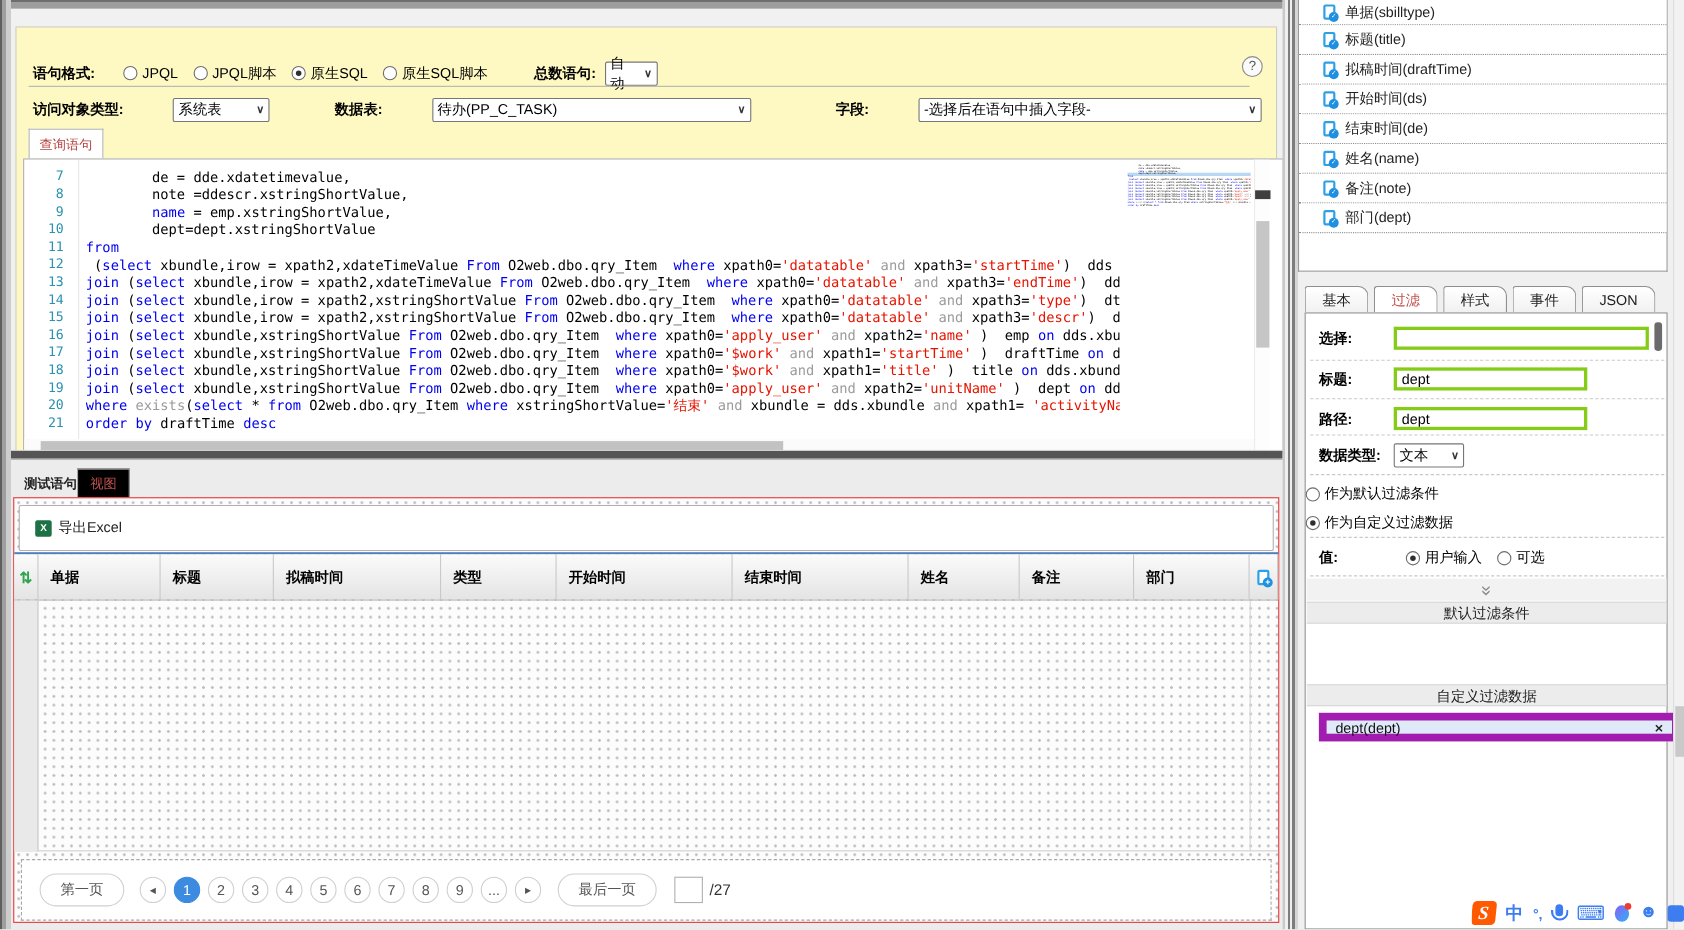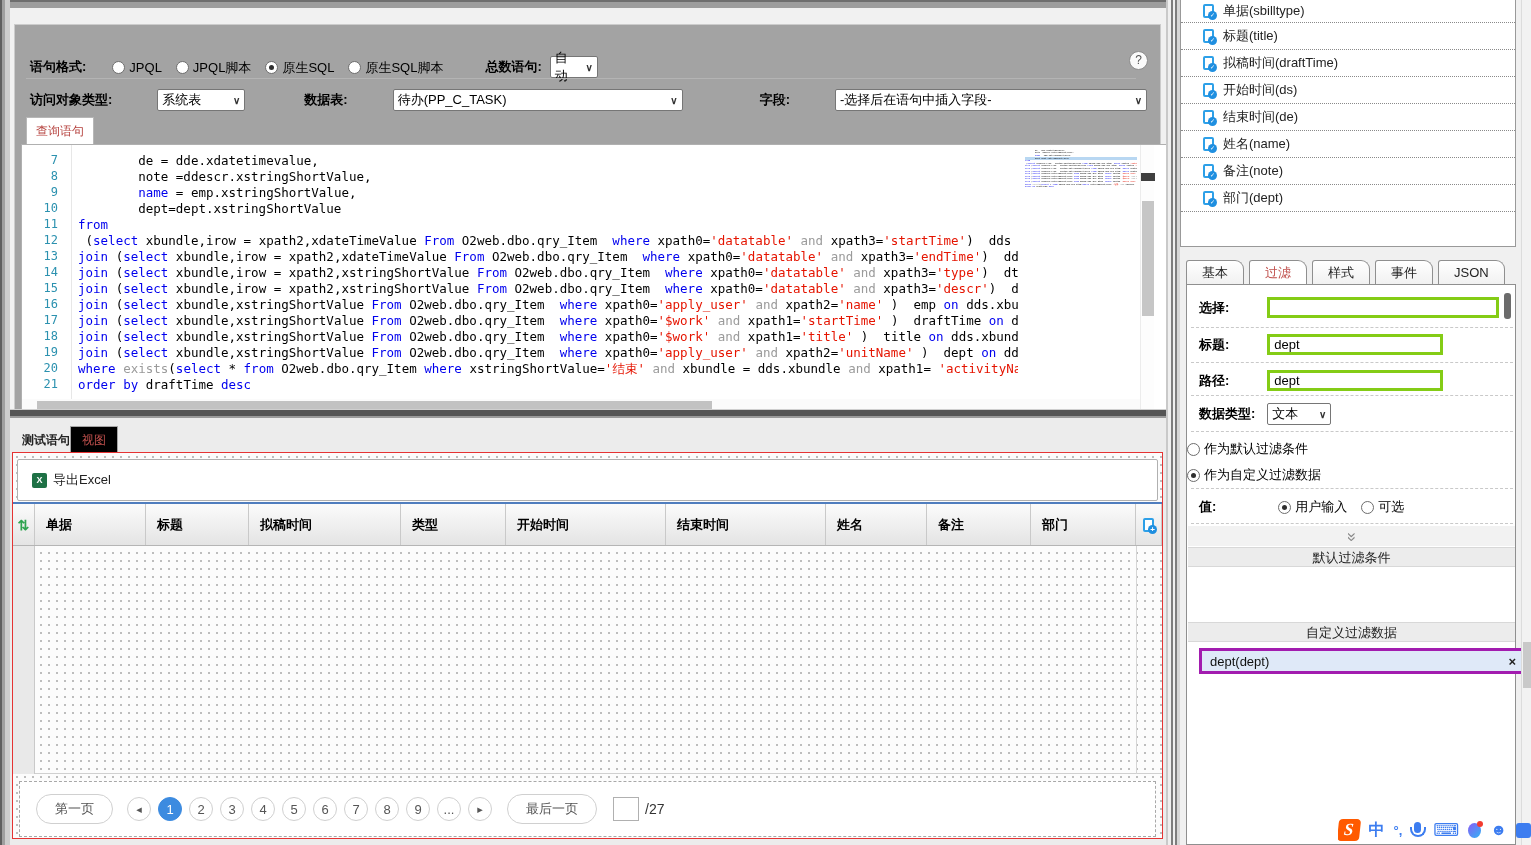--- a/index.html
+++ b/index.html
@@ -7,21 +7,21 @@
   body { font-family:"Liberation Sans", sans-serif; }
   #app { position:relative; width:1531px; height:845px; background:#f0f0f0; overflow:hidden; }
   .abs { position:absolute; }
 
   
   #top-strip { left:0; top:0; width:1166px; height:8px; background:linear-gradient(#6e6e6e 0 2px,#9d9d9d 2px 100%); }
   #left-strip { left:0; top:0; width:10px; height:845px; background:linear-gradient(90deg,#5f5f5f 0 2px,#9f9f9f 2px 5px,#cdcdcd 5px 10px); }
 
   
   #main { left:10px; top:8px; width:1156px; height:837px; background:#f1f1f1; }
-  #top-pane { position:absolute; left:4px; top:16px; width:1147px; height:391px; background:#a3a3a3; border:1px solid #cccccc; }
+  #top-pane { position:absolute; left:4px; top:16px; width:1147px; height:391px; background:#fef9c3; border:1px solid #cccccc; }
 
   .lbl { font-weight:bold; font-size:13px; color:#000; white-space:nowrap; }
   .radio { display:inline-block; width:13px; height:13px; border:1px solid #6d6d6d; border-radius:50%; background:#fff; position:relative; vertical-align:-2px; margin-right:4px; }
   .radio.on::after { content:""; position:absolute; left:3px; top:3px; width:5px; height:5px; border-radius:50%; background:#2f2f2f; }
   .ropt { font-size:13px; color:#000; margin-right:14px; white-space:nowrap; }
 
   .sel { display:inline-flex; align-items:center; border:1px solid #767676; background:#fff; height:22px; font-size:13px; padding:0 4px; color:#000; border-radius:2px; }
   .sel .arr { margin-left:auto; font-size:10px; color:#333; font-weight:bold; padding-left:6px; }
 
   #row1 { position:absolute; left:15px; top:30px; width:1120px; height:24px; display:flex; align-items:center; }
@@ -98,21 +98,21 @@
   #filter-panel { left:1186px; top:284px; width:330px; height:561px; background:#fff; border:1px solid #8f8f8f; }
   .fp-row { position:absolute; left:0; width:100%; display:flex; align-items:center; }
   .fp-label { font-weight:bold; font-size:13px; color:#000; margin-left:12px; white-space:nowrap; }
   .fp-input { border:3px solid #84cc16; height:21px; font-size:13px; padding:0 4px; background:#fff; }
   .dashed-sep { position:absolute; left:4px; width:322px; border-top:1px dashed #c9c9c9; }
   .fradio-row { display:flex; align-items:center; font-size:13px; color:#000; }
   #panel-thumb { position:absolute; right:4px; top:8px; width:7px; height:26px; background:#6b6b6b; border-radius:3px; }
   #chevron-bar { position:absolute; left:1px; top:241px; width:327px; height:20px; background:#f2f2f2; text-align:center; }
   #chevron-bar .chev { display:inline-block; transform:rotate(90deg); color:#888; font-size:17px; line-height:20px; letter-spacing:-2px; }
   .section-bar { position:absolute; left:1px; width:327px; height:20px; background:#ececec; border-top:1px solid #d8d8d8; border-bottom:1px solid #d8d8d8; text-align:center; font-size:13px; color:#222; line-height:19px; }
-  .chip { position:absolute; left:12px; width:328px; height:26px; background:#dfe9f8; border:3px solid #a21caf; display:flex; align-items:center; font-size:13px; color:#111; padding:0 8px; }
+  .chip { position:absolute; left:12px; width:328px; height:26px; background:#dfe9f8; border:7px solid #a21caf; display:flex; align-items:center; font-size:13px; color:#111; padding:0 8px; }
   .chip .chip-x { margin-left:auto; font-weight:bold; color:#222; font-size:13px; }
 
   #side-scrollbar { left:1521px; top:0; width:10px; height:845px; background:#f2f2f2; border-left:1px solid #dcdcdc; }
   #side-thumb { position:absolute; left:1px; top:642px; width:8px; height:46px; background:#c9c9c9; }
 
   
   #ime-bar { left:1338px; top:815px; width:193px; height:30px; display:flex; align-items:center; gap:9px; overflow:hidden; }
   #sogou-logo { width:25px; height:22px; background:#ff5a00; border-radius:4px; color:#fff; font:bold italic 17px/21px "Liberation Serif",serif; text-align:center; transform:skewX(-6deg); }
   .ime-txt { color:#3d7df0; font-weight:bold; font-size:16px; }
   .ime-punct { color:#3d7df0; font-weight:bold; font-size:13px; }

